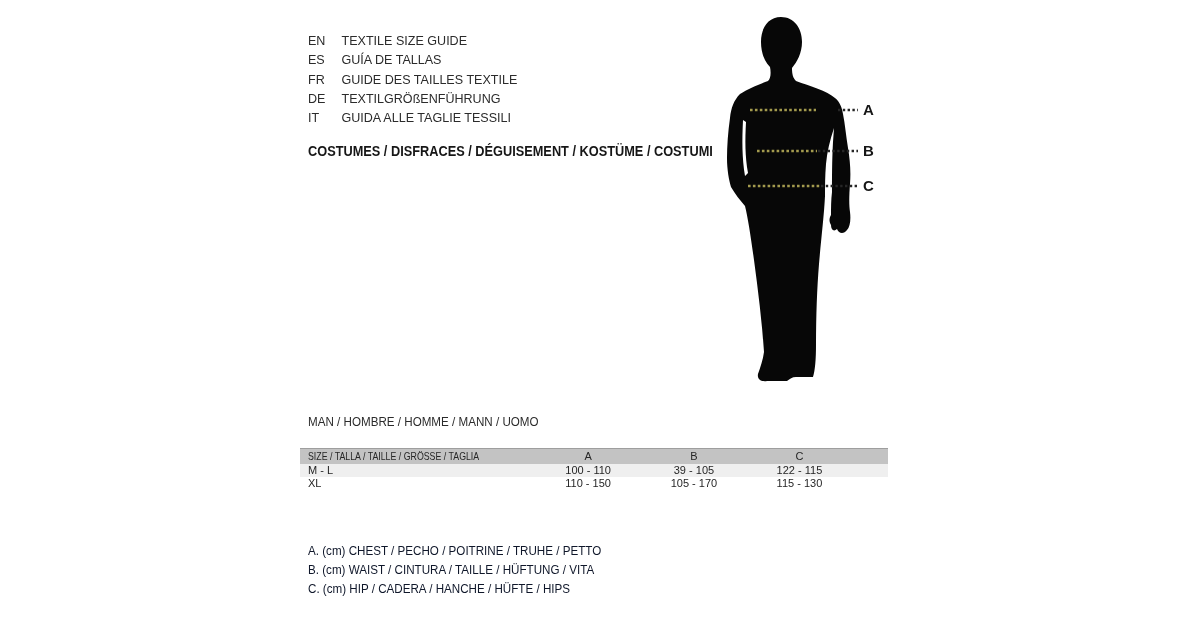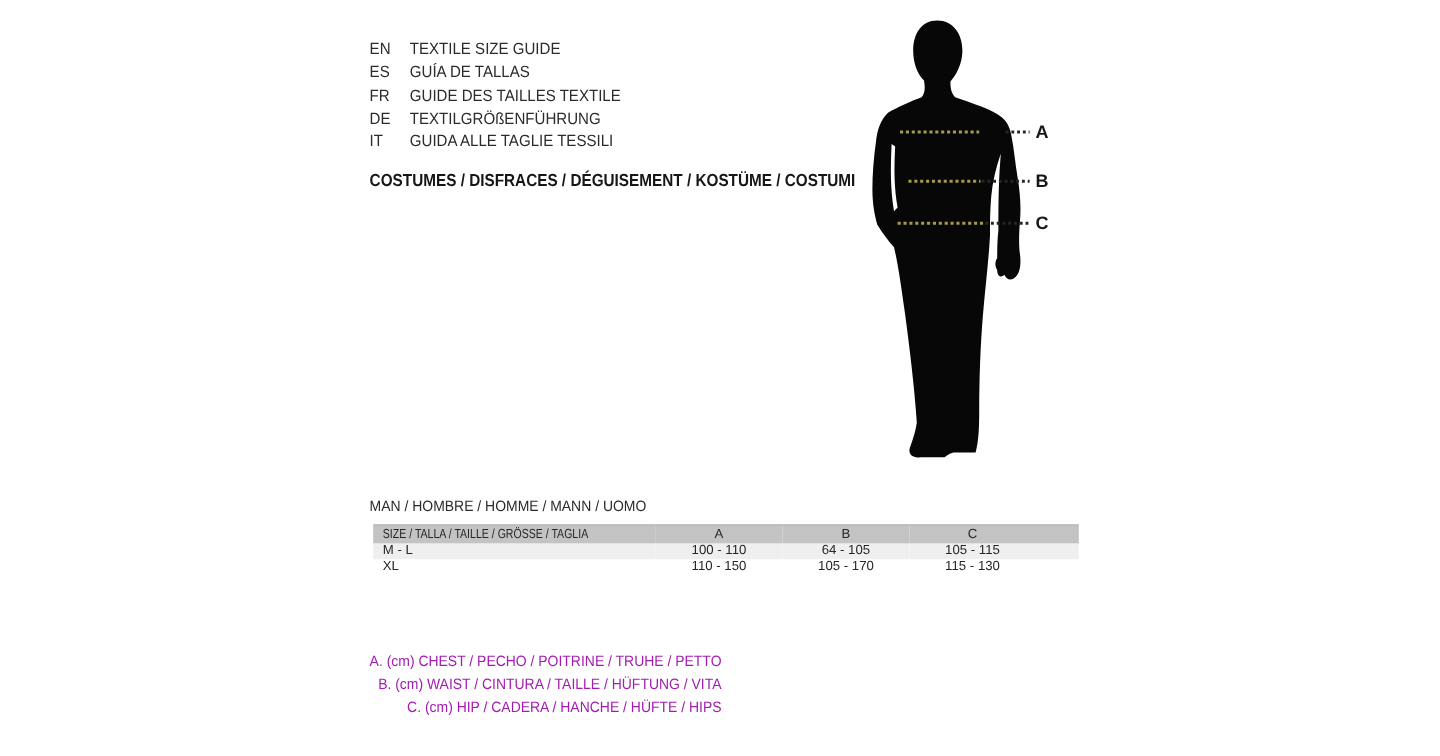--- a/index.html
+++ b/index.html
@@ -22,32 +22,32 @@
 
   
   .figure-wrap { position: absolute; left: 680px; top: 0; width: 230px; height: 400px; }
   svg text { font-family: "Liberation Sans", "DejaVu Sans", sans-serif; font-weight: bold;
              font-size: 15px; fill: #161616; }
 
   
   .man-title { position: absolute; left: 308px; top: 415px; font-size: 12.5px; color: #2b2b2b; white-space: nowrap; }
 
   
-  .size-table { position: absolute; left: 300px; top: 437px; width: 588px;
-                border-collapse: collapse; table-layout: fixed; font-size: 11px; color: #262626; margin-left: 11px; }
+  .size-table { position: absolute; left: 300px; top: 448px; width: 588px;
+                border-collapse: collapse; table-layout: fixed; font-size: 11px; color: #262626; }
   .size-table thead td { background: #c3c3c3; height: 15px; border-top: 1px solid #9e9e9e; }
   .size-table tbody td { height: 13px; }
   .size-table tr.stripe td { background: #efefef; }
   .size-table td { padding: 0; vertical-align: middle; white-space: nowrap; }
   .size-table td.lbl { text-align: left; padding-left: 8px; }
   .size-table td.val { text-align: center; }
   .size-table td.valc { text-align: center; padding-right: 36px; }
 
   
-  .legend-block { position: absolute; left: 308px; top: 542px; font-size: 12.5px; color: #a21caf; text-align: right; }
+  .legend-block { position: absolute; left: 308px; top: 542px; font-size: 12.5px; color: #0f172a; }
   .legend-line { line-height: 18.8px; white-space: nowrap; }
 </style>
 </head>
 <body>
 
 <div class="canvas">
 
   <div class="lang-block cond">
     <div class="lang-row">
       <span>EN</span>
@@ -144,22 +144,22 @@
         </td>
         <td class="val">A</td>
         <td class="val">B</td>
         <td class="valc">C</td>
       </tr>
     </thead>
     <tbody>
       <tr class="stripe">
         <td class="lbl">M - L</td>
         <td class="val">100 - 110</td>
-        <td class="val">64 - 105</td>
-        <td class="valc">105 - 115</td>
+        <td class="val">39 - 105</td>
+        <td class="valc">122 - 115</td>
       </tr>
       <tr>
         <td class="lbl">XL</td>
         <td class="val">110 - 150</td>
         <td class="val">105 - 170</td>
         <td class="valc">115 - 130</td>
       </tr>
     </tbody>
   </table>
 

